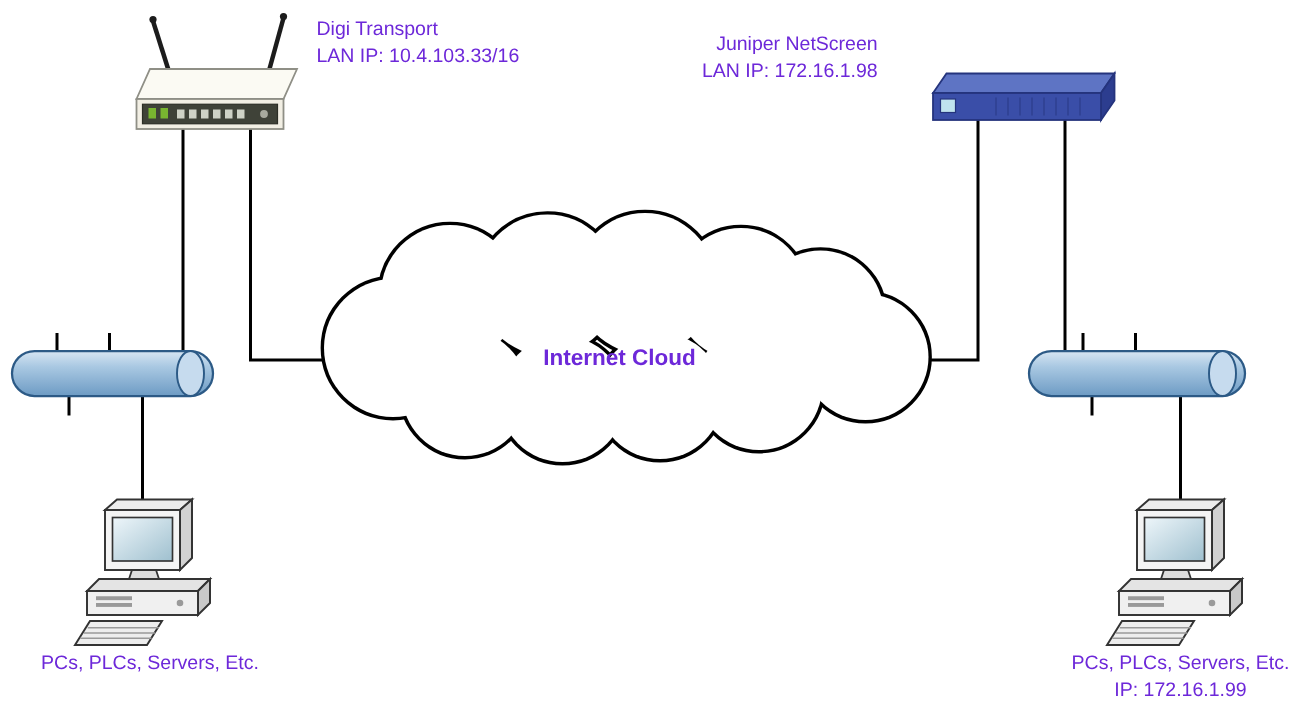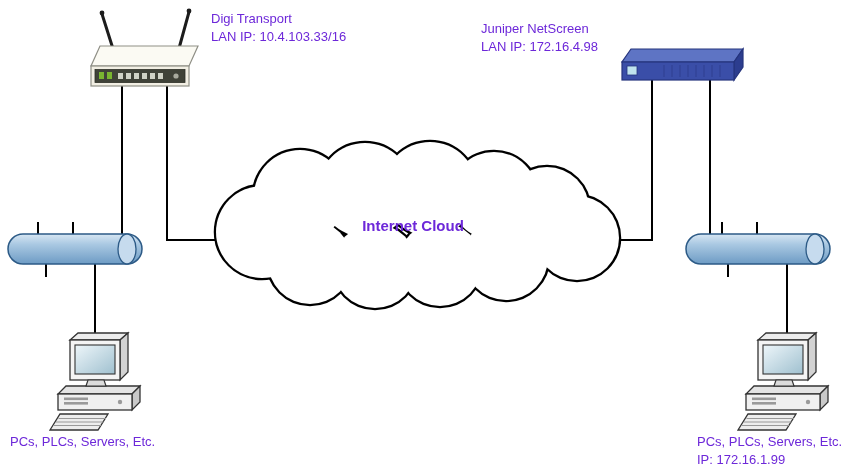--- a/index.html
+++ b/index.html
@@ -7,21 +7,21 @@
     position:relative;
     width:861px;height:473px;
     background:#ffffff;
     font-family:"Liberation Sans", sans-serif;
     color:#6d28d9;
     overflow:hidden;
   }
   .stage svg{position:absolute;left:0;top:0;}
   .label{position:absolute;font-size:13px;line-height:18px;white-space:nowrap;}
   .label div{white-space:nowrap;}
-  .label.center{}
+  .label.center{text-align:center;}
   .cloud-title{
     position:absolute;
     font-size:15px;font-weight:bold;
     text-align:center;
   }
 </style>
 </head>
 <body>
 
 <div class="stage">
@@ -155,26 +155,26 @@
 
     <use href="#pc-icon" x="48" y="330"></use>
     <use href="#pc-icon" x="736" y="330"></use>
   </svg>
 
   <div class="label" style="left:211px; top:10px;">
     <div>Digi Transport</div>
     <div>LAN IP: 10.4.103.33/16</div>
   </div>
 
-  <div class="label" style="left:481px; top:20px;">
+  <div class="label" style="left:468px; top:20px;text-align:right;">
     <div>Juniper NetScreen</div>
-    <div>LAN IP: 172.16.4.98</div>
+    <div>LAN IP: 172.16.1.98</div>
   </div>
 
-  <div class="cloud-title" style="left:313px; top:217px; width:200px;">Internet Cloud</div>
+  <div class="cloud-title" style="left:313px; top:230px; width:200px;">Internet Cloud</div>
 
   <div class="label center" style="left:10px; top:433px; width:180px;">
     <div>PCs, PLCs, Servers, Etc.</div>
   </div>
 
   <div class="label center" style="left:697px; top:433px; width:180px;">
     <div>PCs, PLCs, Servers, Etc.</div>
     <div>IP: 172.16.1.99</div>
   </div>
 

